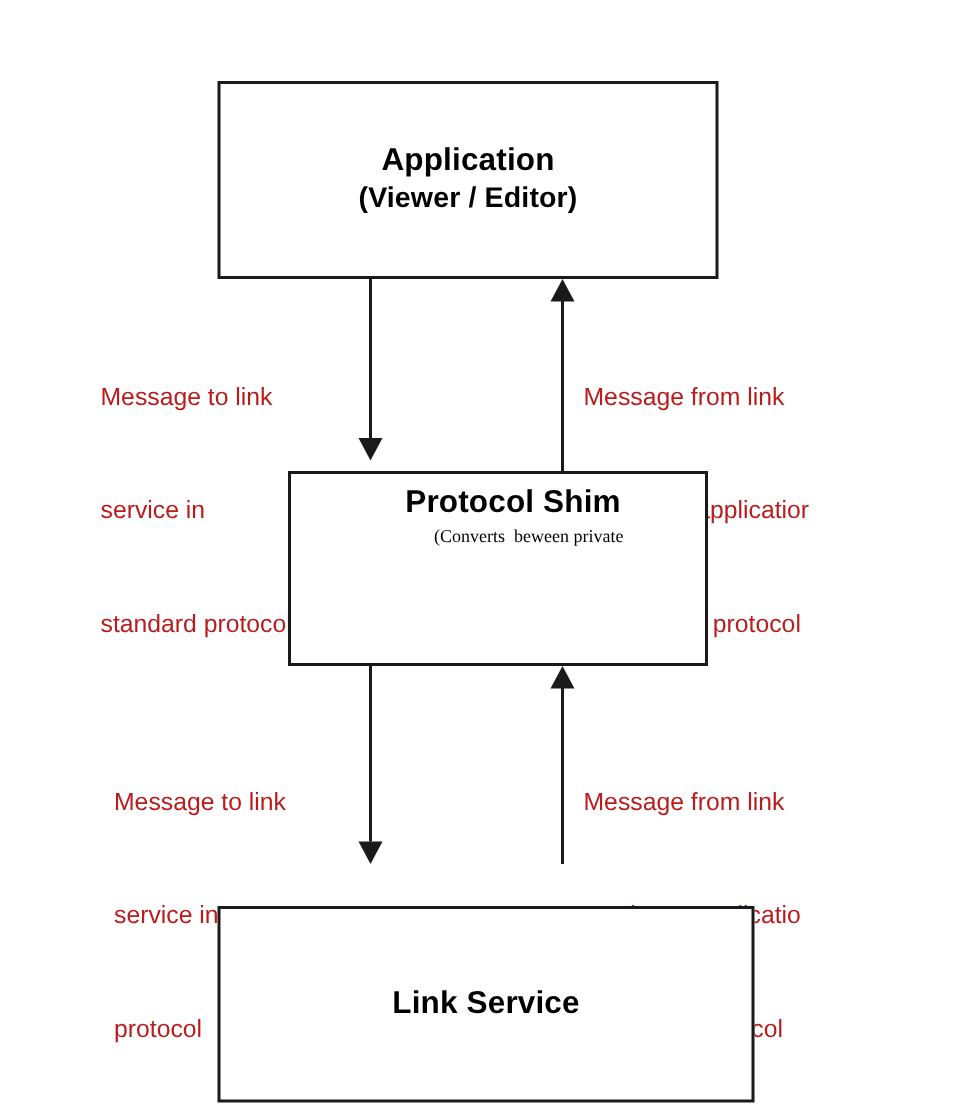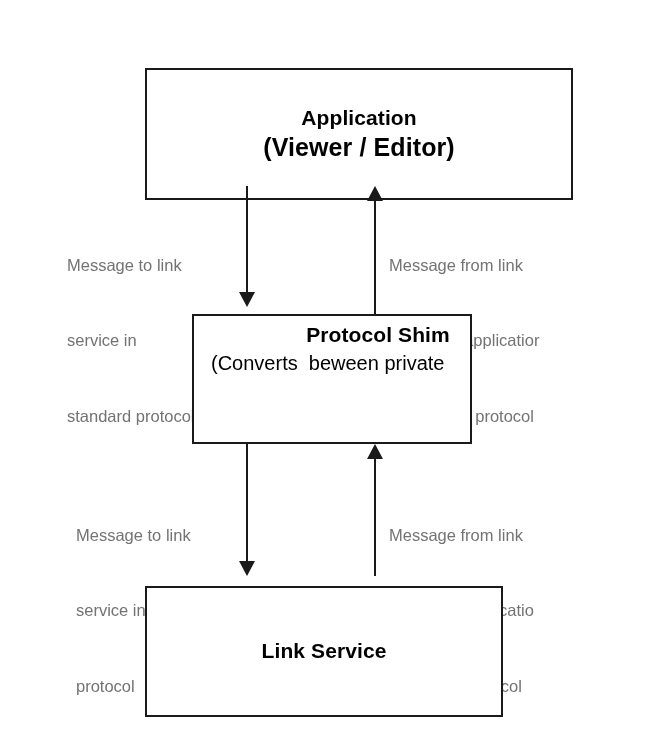--- a/index.html
+++ b/index.html
@@ -33,64 +33,64 @@
   }
   .node-title {
     font-size: 21px;
     font-weight: bold;
     letter-spacing: 0.1px;
     line-height: 1.28;
     text-align: center;
     white-space: nowrap;
   }
   .node-subtitle {
-    font-size: 25px;
+    font-size: 19px;
     font-weight: bold;
     letter-spacing: 0.1px;
     line-height: 1.28;
     text-align: left;
     white-space: nowrap;
   }
   .node-desc-line {
-    font-size: 20px;
+    font-size: 12px;
     font-weight: normal;
     line-height: 1.47;
-    text-align: left;
+    text-align: center;
     white-space: pre;
+    font-family: Liberation Serif, serif;
   }
 
   #box-application {
     left: 145px;
-    top: 68px;
-    width: 428px;
+    top: 54px;
+    width: 334px;
     height: 132px;
   }
   #box-protocol-shim {
     left: 192px;
     top: 314px;
     width: 280px;
     height: 130px;
     align-items: flex-start;
     justify-content: flex-start;
     padding: 6px 0 0 0;
     border-width: 2px;
   }
   #box-link-service {
     left: 145px;
-    top: 586px;
+    top: 604px;
     width: 358px;
     height: 131px;
   }
 
   .shim-title-wrap {
     width: 100%;
     text-align: center;
     padding-left: 20px;
     box-sizing: border-box;
-    margin-left: 36px;
   }
   .shim-desc-wrap {
     padding-left: 17px;
     box-sizing: border-box;
     width: 300px;   
   }
 
   
   .conn-line {
     position: absolute;
@@ -124,21 +124,21 @@
   #arrowhead-shim-to-link { left: 239px; top: 561px; }
   
   #line-link-to-shim  { left: 374px; top: 458px; height: 118px; }
   #arrowhead-link-to-shim { left: 367px; top: 444px; }
 
   
   .edge-label {
     position: absolute;
     font-size: 16.5px;
     line-height: 1.52;
-    color: #737373;
+    color: #b91c1c;
     white-space: pre;
   }
   #label-app-to-shim  { left: 67px;  top: 203px; }
   #label-shim-to-app  { left: 389px; top: 203px; }
   #label-shim-to-link { left: 76px;  top: 473px; }
   #label-link-to-shim { left: 389px; top: 473px; }
 </style>
 </head>
 <body>
 

